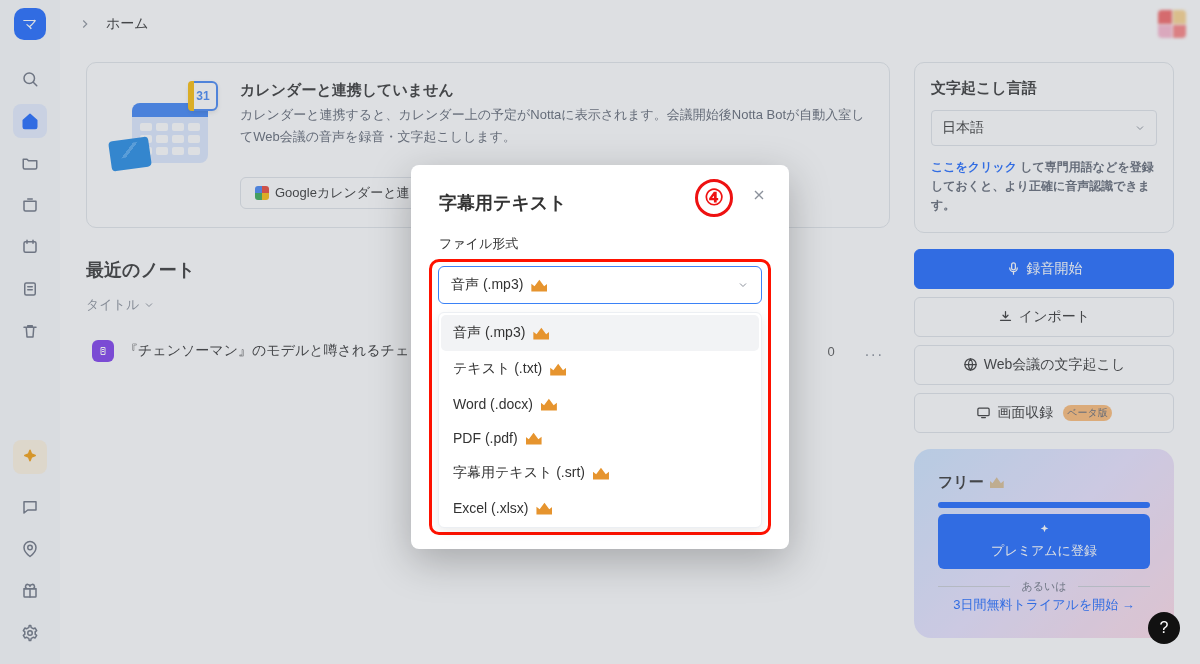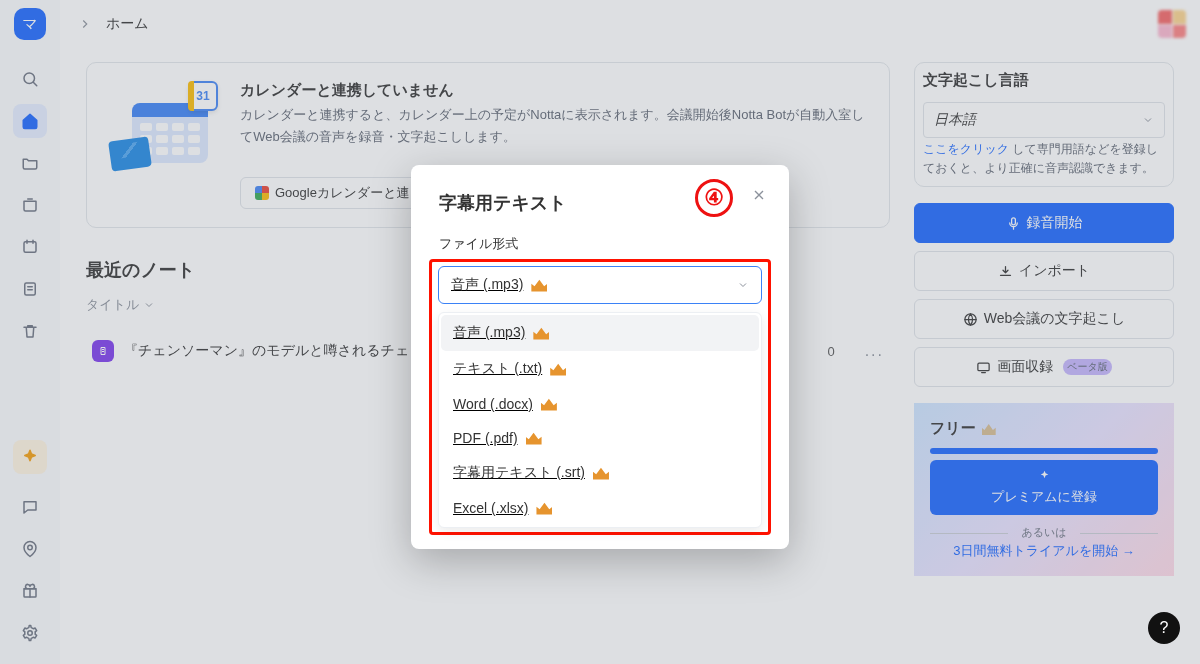--- a/index.html
+++ b/index.html
@@ -54,34 +54,34 @@
   .th { display:flex; align-items:center; gap:4px; color:#8b919b; font-size:13px; margin-bottom:16px;}
   .th svg{width:12px;height:12px;stroke:#8b919b;fill:none;stroke-width:2;}
   .noterow { display:flex; align-items:center; gap:10px; padding:10px 6px; border-radius:8px;}
   .noteicon{width:22px;height:22px;border-radius:6px;background:#7c3aed;display:flex;align-items:center;justify-content:center;}
   .noteicon svg{width:12px;height:12px;stroke:#fff;fill:none;stroke-width:2;}
   .notetitle{font-size:14px;color:#333;flex:1;white-space:nowrap;overflow:hidden;text-overflow:ellipsis;}
   .notedur{font-size:13px;color:#555;margin-right:20px;}
   .notemore{color:#8b919b;letter-spacing:2px;cursor:pointer;font-size:16px;}
 
   
-  .panel { border:1px solid #e2e6ea; border-radius:10px; padding:8px; }
+  .panel { border:1px solid #e2e6ea; border-radius:10px; padding:16px; }
   .panel h4{font-size:15px;font-weight:600;color:#333;margin-bottom:12px;}
-  .select{border:1px solid #dfe3e8;border-radius:4px;padding:8px 10px;display:flex;align-items:center;justify-content:space-between;font-size:14px;color:#333;cursor:pointer;margin-bottom:2px;font-style:italic;}
+  .select{border:1px solid #dfe3e8;border-radius:4px;padding:8px 10px;display:flex;align-items:center;justify-content:space-between;font-size:14px;color:#333;cursor:pointer;margin-bottom:12px;}
   .select svg{width:12px;height:12px;stroke:#8b919b;fill:none;stroke-width:2;}
-  .hint{font-size:12px;color:#5f6673;line-height:1.6;}
+  .hint{font-size:12px;color:#5f6673;line-height:1.6;font-weight:bold;}
   .hint a{color:#1a66ff;text-decoration:none;}
 
   .btncol{margin-top:16px;display:flex;flex-direction:column;gap:8px;}
   .pbtn{border:1px solid #dfe3e8;border-radius:6px;padding:10px;display:flex;align-items:center;justify-content:center;gap:6px;font-size:14px;color:#333;cursor:pointer;background:#fff;}
   .pbtn svg{width:15px;height:15px;stroke:currentColor;fill:none;stroke-width:2;stroke-linecap:round;}
   .pbtn.primary{background:#1a66ff;border-color:#1a66ff;color:#fff;}
-  .pbtn .badge{font-size:10px;background:#c4b5fd;border-radius:8px;padding:1px 4px;color:#5f6673;margin-left:4px;}
-
-  .freecard{margin-top:16px;border-radius:0;padding:16px;background:linear-gradient(135deg,#cde4ff 0%,#e8e2ff 50%,#ffd9e6 100%);}
+  .pbtn .badge{font-size:10px;background:#fdba74;border-radius:8px;padding:1px 4px;color:#5f6673;margin-left:4px;}
+
+  .freecard{margin-top:16px;border-radius:17px;padding:24px;background:linear-gradient(135deg,#cde4ff 0%,#e8e2ff 50%,#ffd9e6 100%);}
   .freecard .hd{display:flex;align-items:center;gap:6px;font-size:15px;font-weight:600;color:#333;margin-bottom:10px;}
   .crownS{display:inline-block;width:14px;height:12px;background:#d4a24a;clip-path:polygon(0 100%,0 40%,20% 60%,50% 10%,80% 60%,100% 40%,100% 100%);opacity:.6;}
   .remain{font-size:13px;color:#333;margin-bottom:6px;}
   .bar{height:6px;border-radius:3px;background:#1a66ff;margin-bottom:6px;}
   .renews{font-size:11px;color:#6b7280;margin-bottom:14px;}
   .upg{background:#1a66ff;color:#fff;border-radius:6px;padding:9px;text-align:center;font-size:13px;cursor:pointer;display:flex;align-items:center;justify-content:center;gap:6px;flex-direction:column;}
   .or{font-size:11px;color:#6b7280;text-align:center;margin:10px 0 2px;position:relative;}
   .or::before,.or::after{content:"";position:absolute;top:50%;width:34%;height:1px;background:#c9cdd4;}
   .or::before{right:0;} .or::after{left:0;}
   .trial{font-size:13px;color:#1a66ff;text-align:center;cursor:pointer;}
@@ -90,21 +90,21 @@
   .help{position:absolute;right:20px;bottom:20px;width:32px;height:32px;border-radius:50%;background:#111;color:#fff;display:flex;align-items:center;justify-content:center;font-size:16px;z-index:30;cursor:pointer;}
 
   
   .backdrop{position:absolute;inset:0;z-index:20;display:flex;align-items:flex-start;justify-content:center;padding-top:165px;}
   .modal{width:378px;background:#fff;border-radius:8px;box-shadow:0 12px 40px rgba(0,0,0,.25);padding:26px 28px 22px;position:relative;}
   .modal h2{font-size:18px;font-weight:600;color:#333;margin-bottom:20px;}
   .mclose{position:absolute;right:22px;top:22px;cursor:pointer;color:#8b919b;}
   .mclose svg{width:16px;height:16px;stroke:#8b919b;stroke-width:2;}
   .stepmark{position:absolute;right:56px;top:14px;width:38px;height:38px;border:3px solid #e11;border-radius:50%;display:flex;align-items:center;justify-content:center;font-size:22px;font-weight:700;color:#e11;z-index:2;}
   .mlabel{font-size:13px;color:#333;margin-bottom:6px;}
-  .redbox{border:3px solid #ff1200;border-radius:4px;padding:4px 6px 4px;margin:0 -10px -8px;text-decoration:underline;}
+  .redbox{border:3px solid #ff1200;border-radius:10px;padding:4px 6px 4px;margin:0 -10px -8px;}
   .msel{border:1.5px solid #3b82f6;border-radius:6px;padding:9px 12px;display:flex;align-items:center;justify-content:space-between;font-size:14px;color:#333;background:#fff;margin-bottom:8px;cursor:pointer;}
   .msel svg{width:12px;height:12px;stroke:#8b919b;fill:none;stroke-width:2;}
   .opts{background:#fff;border:1px solid #eceff3;border-radius:6px;padding:2px;box-shadow:0 4px 12px rgba(0,0,0,.08);}
   .opt{padding:9px 12px;font-size:14px;color:#333;display:flex;align-items:center;gap:8px;border-radius:5px;cursor:pointer;}
   .opt.sel{background:#f2f3f5;}
   .crown{display:inline-block;width:16px;height:13px;background:#e6942e;clip-path:polygon(0 100%,0 40%,20% 60%,50% 10%,80% 60%,100% 40%,100% 100%);}
 </style>
 </head>
 <body>
 

